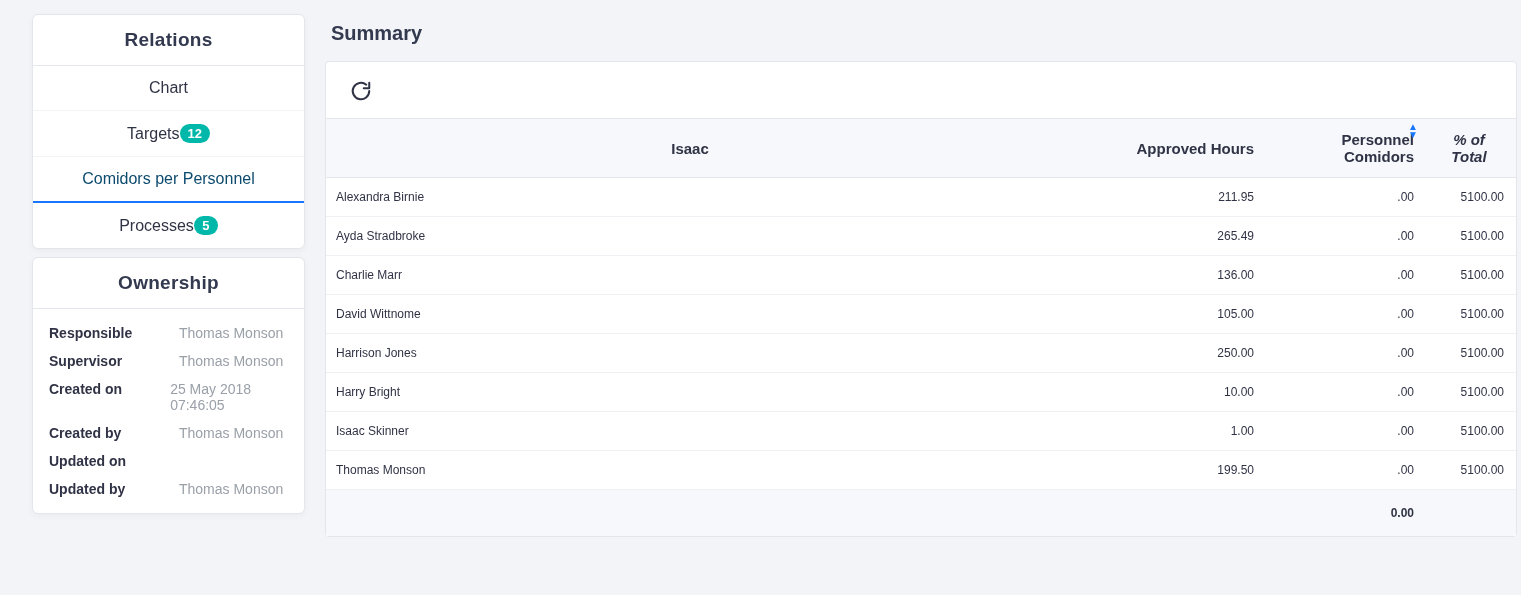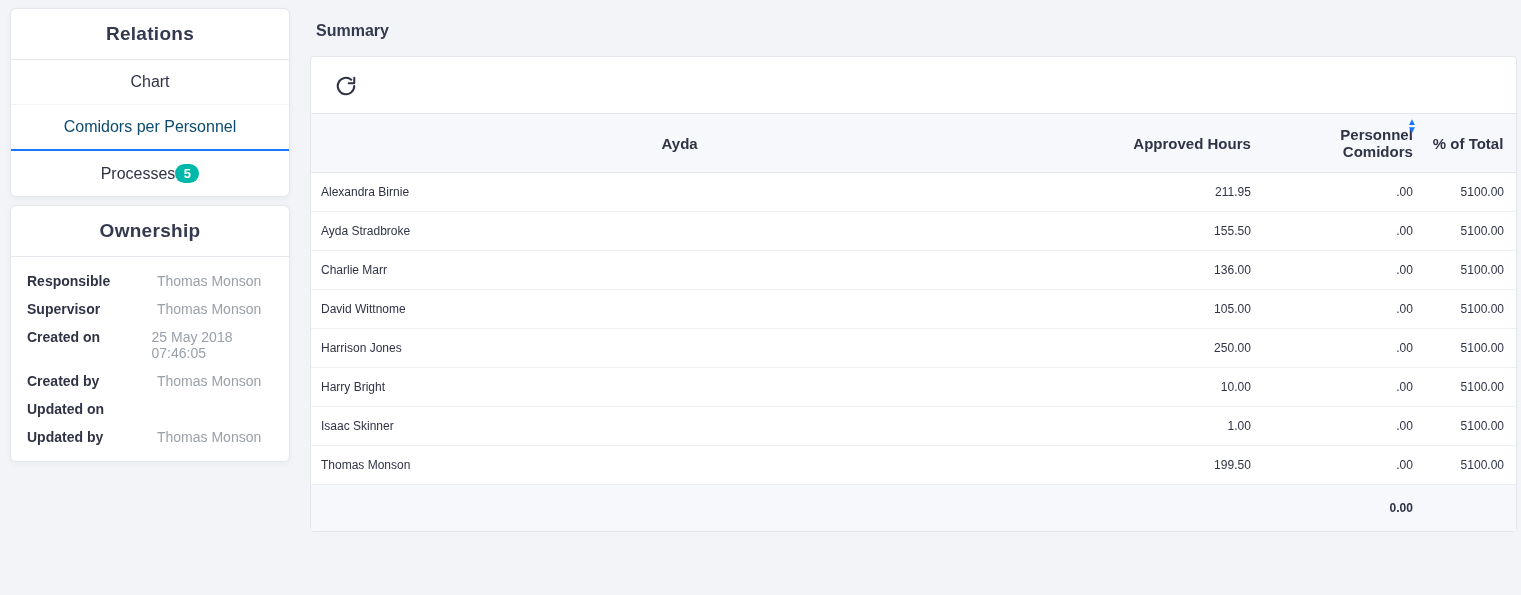--- a/index.html
+++ b/index.html
@@ -8,21 +8,22 @@
     background: #f2f4f7;
     color: #212529;
     font-size: 15px;
     width: 1521px;
     height: 595px;
     overflow: hidden;
     display: flex;
   }
   .sidebar {
     width: 300px;
-    padding: 8px 10px 10px 10px;
+    padding: 14px 10px 10px 10px;
+    margin-left: 22px;
   }
   .card {
     background: #fff;
     border: 1px solid #e3e6ea;
     border-radius: 6px;
     box-shadow: 0 2px 6px rgba(0,0,0,0.04);
     margin-bottom: 8px;
     overflow: hidden;
   }
   .card-title {
@@ -76,21 +77,21 @@
     color: #303345;
   }
   .own-value {
     color: #9aa0a8;
   }
   .main {
     flex: 1;
     padding: 12px 4px 10px 10px;
   }
   .main-title {
-    font-size: 16px;
+    font-size: 20px;
     font-weight: 600;
     color: #33394f;
     padding: 10px 6px 16px 6px;
   }
   .panel {
     background: #fff;
     border: 1px solid #e3e6ea;
     border-radius: 4px;
   }
   .panel-toolbar {
@@ -115,21 +116,21 @@
     color: #303345;
     padding: 12px 10px;
     border-top: 1px solid #e3e6ea;
     border-bottom: 1px solid #e3e6ea;
     font-size: 15px;
     position: relative;
   }
   table.sum th:nth-child(1) { text-align: center; width: 728px; }
   table.sum th:nth-child(2) { text-align: right; width: 210px; margin-top: 29px; }
   table.sum th:nth-child(3) { text-align: right; width: 160px; }
-  table.sum th:nth-child(4) { text-align: left; width: 92px; padding-right: 12px; }
+  table.sum th:nth-child(4) { text-align: center; width: 92px; padding-right: 12px; font-style: italic; }
   table.sum td {
     padding: 12px 10px;
     border-bottom: 1px solid #eef0f3;
     color: #303345;
     font-size: 12px;
   }
   table.sum td:nth-child(1) { text-align: left; }
   table.sum td:nth-child(2),
   table.sum td:nth-child(3),
   table.sum td:nth-child(4) { text-align: right; }
@@ -156,20 +157,24 @@
 <body>
 
 <div class="sidebar">
 
   <div class="card">
     <div class="card-title">Relations</div>
     <ul class="rel-list">
       <li class="rel-item">
         <span>Chart</span>
       </li>
+      <li class="rel-item">
+        <span>Targets</span>
+        <span class="badge">12</span>
+      </li>
       <li class="rel-item active">
         <span>Comidors per Personnel</span>
       </li>
       <li class="rel-item">
         <span>Processes</span>
         <span class="badge">5</span>
       </li>
     </ul>
   </div>
 
@@ -214,39 +219,39 @@
         <svg width="22" height="22" viewBox="0 0 24 24" fill="none" stroke="#303345" stroke-width="2.2" stroke-linecap="round" stroke-linejoin="round">
           <path d="M21 12a9 9 0 1 1-3.2-6.9"></path>
           <polyline points="21 3 21 9 15 9"></polyline>
         </svg>
       </button>
     </div>
 
     <table class="sum">
       <thead>
         <tr>
-          <th>Ayda</th>
+          <th>Isaac</th>
           <th>Approved Hours</th>
           <th>
             <span>Personnel Comidors</span>
             <span class="sort-ind">▲<br>▼</span>
           </th>
           <th>% of Total</th>
         </tr>
       </thead>
       <tbody>
         <tr>
           <td>Alexandra Birnie</td>
           <td>211.95</td>
           <td>.00</td>
           <td>5100.00</td>
         </tr>
         <tr>
           <td>Ayda Stradbroke</td>
-          <td>155.50</td>
+          <td>265.49</td>
           <td>.00</td>
           <td>5100.00</td>
         </tr>
         <tr>
           <td>Charlie Marr</td>
           <td>136.00</td>
           <td>.00</td>
           <td>5100.00</td>
         </tr>
         <tr>

